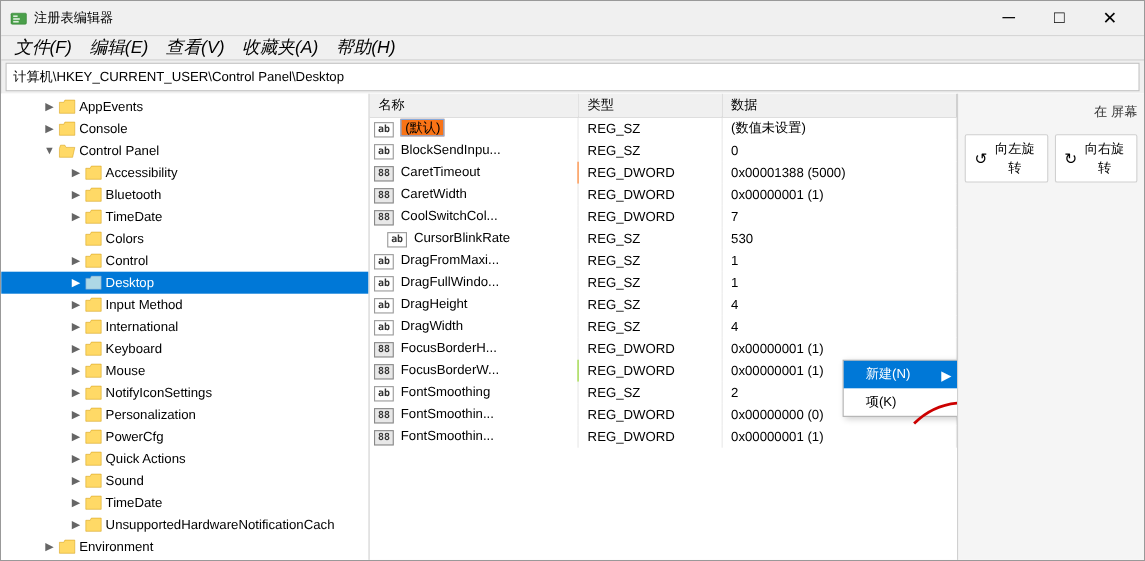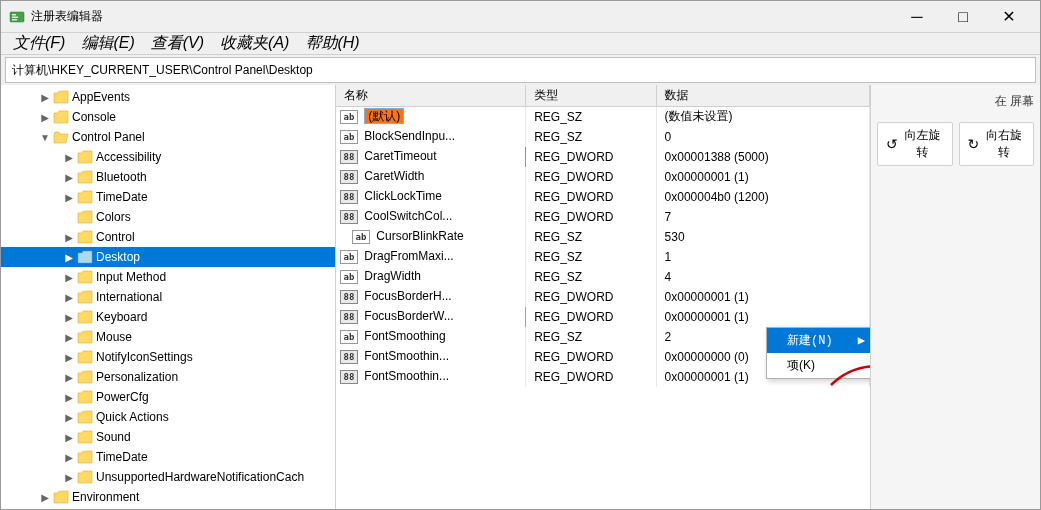--- a/index.html
+++ b/index.html
@@ -106,21 +106,21 @@
       box-shadow: 2px 2px 6px rgba(0,0,0,0.2);
       z-index: 100;
       min-width: 120px;
       font-size: 12px;
     }
     .ctx-item {
       padding: 4px 20px;
       cursor: pointer;
       white-space: nowrap;
     }
-    .ctx-item.has-submenu { display: flex; align-items: center; justify-content: space-between; font-family: Liberation Mono, monospace; }
+    .ctx-item.has-submenu { display: flex; align-items: center; justify-content: space-between; }
     .photo-btn {
       display: flex; align-items: center; gap: 4px;
       padding: 4px 10px;
       border: 1px solid #d0d0d0;
       background: #fff;
       cursor: pointer;
       font-size: 12px;
       border-radius: 2px;
     }
   </style>
@@ -393,28 +393,20 @@
 
             <tr>
               <td style="padding:1px 4px;border-right:1px solid #e8e8e8;height:20px;">
                 <span style="display:inline-flex;align-items:center;justify-content:center;width:18px;height:14px;font-size:9px;font-weight:bold;border:1px solid #888;background:#e8e8e8;color:#333;margin-right:3px;font-family:monospace;">88</span>
                 CaretWidth
               </td>
               <td style="padding:1px 8px;border-right:1px solid #e8e8e8;">REG_DWORD</td>
               <td style="padding:1px 8px;">0x00000001 (1)</td>
             </tr>
 
-            <tr>
-              <td style="padding:1px 4px;border-right:1px solid #e8e8e8;height:20px;">
-                <span style="display:inline-flex;align-items:center;justify-content:center;width:18px;height:14px;font-size:9px;font-weight:bold;border:1px solid #888;background:#e8e8e8;color:#333;margin-right:3px;font-family:monospace;">88</span>
-                ClickLockTime
-              </td>
-              <td style="padding:1px 8px;border-right:1px solid #e8e8e8;">REG_DWORD</td>
-              <td style="padding:1px 8px;">0x000004b0 (1200)</td>
-            </tr>
 
             <tr>
               <td style="padding:1px 4px;border-right:1px solid #e8e8e8;height:20px;">
                 <span style="display:inline-flex;align-items:center;justify-content:center;width:18px;height:14px;font-size:9px;font-weight:bold;border:1px solid #888;background:#e8e8e8;color:#333;margin-right:3px;font-family:monospace;">88</span>
                 CoolSwitchCol...
               </td>
               <td style="padding:1px 8px;border-right:1px solid #e8e8e8;">REG_DWORD</td>
               <td style="padding:1px 8px;">7</td>
             </tr>
 
@@ -432,21 +424,37 @@
 
             <tr>
               <td style="padding:1px 4px;border-right:1px solid #e8e8e8;height:20px;">
                 <span style="display:inline-flex;align-items:center;justify-content:center;width:18px;height:14px;font-size:9px;font-weight:bold;border:1px solid #999;background:#fff;color:#333;margin-right:3px;font-family:monospace;">ab</span>
                 DragFromMaxi...
               </td>
               <td style="padding:1px 8px;border-right:1px solid #e8e8e8;">REG_SZ</td>
               <td style="padding:1px 8px;">1</td>
             </tr>
 
-
+            <tr>
+              <td style="padding:1px 4px;border-right:1px solid #e8e8e8;height:20px;">
+                <span style="display:inline-flex;align-items:center;justify-content:center;width:18px;height:14px;font-size:9px;font-weight:bold;border:1px solid #999;background:#fff;color:#333;margin-right:3px;font-family:monospace;">ab</span>
+                DragFullWindo...
+              </td>
+              <td style="padding:1px 8px;border-right:1px solid #e8e8e8;">REG_SZ</td>
+              <td style="padding:1px 8px;">1</td>
+            </tr>
+
+            <tr>
+              <td style="padding:1px 4px;border-right:1px solid #e8e8e8;height:20px;">
+                <span style="display:inline-flex;align-items:center;justify-content:center;width:18px;height:14px;font-size:9px;font-weight:bold;border:1px solid #999;background:#fff;color:#333;margin-right:3px;font-family:monospace;">ab</span>
+                DragHeight
+              </td>
+              <td style="padding:1px 8px;border-right:1px solid #e8e8e8;">REG_SZ</td>
+              <td style="padding:1px 8px;">4</td>
+            </tr>
 
             <tr>
               <td style="padding:1px 4px;border-right:1px solid #e8e8e8;height:20px;">
                 <span style="display:inline-flex;align-items:center;justify-content:center;width:18px;height:14px;font-size:9px;font-weight:bold;border:1px solid #999;background:#fff;color:#333;margin-right:3px;font-family:monospace;">ab</span>
                 DragWidth
               </td>
               <td style="padding:1px 8px;border-right:1px solid #e8e8e8;">REG_SZ</td>
               <td style="padding:1px 8px;">4</td>
             </tr>
 

